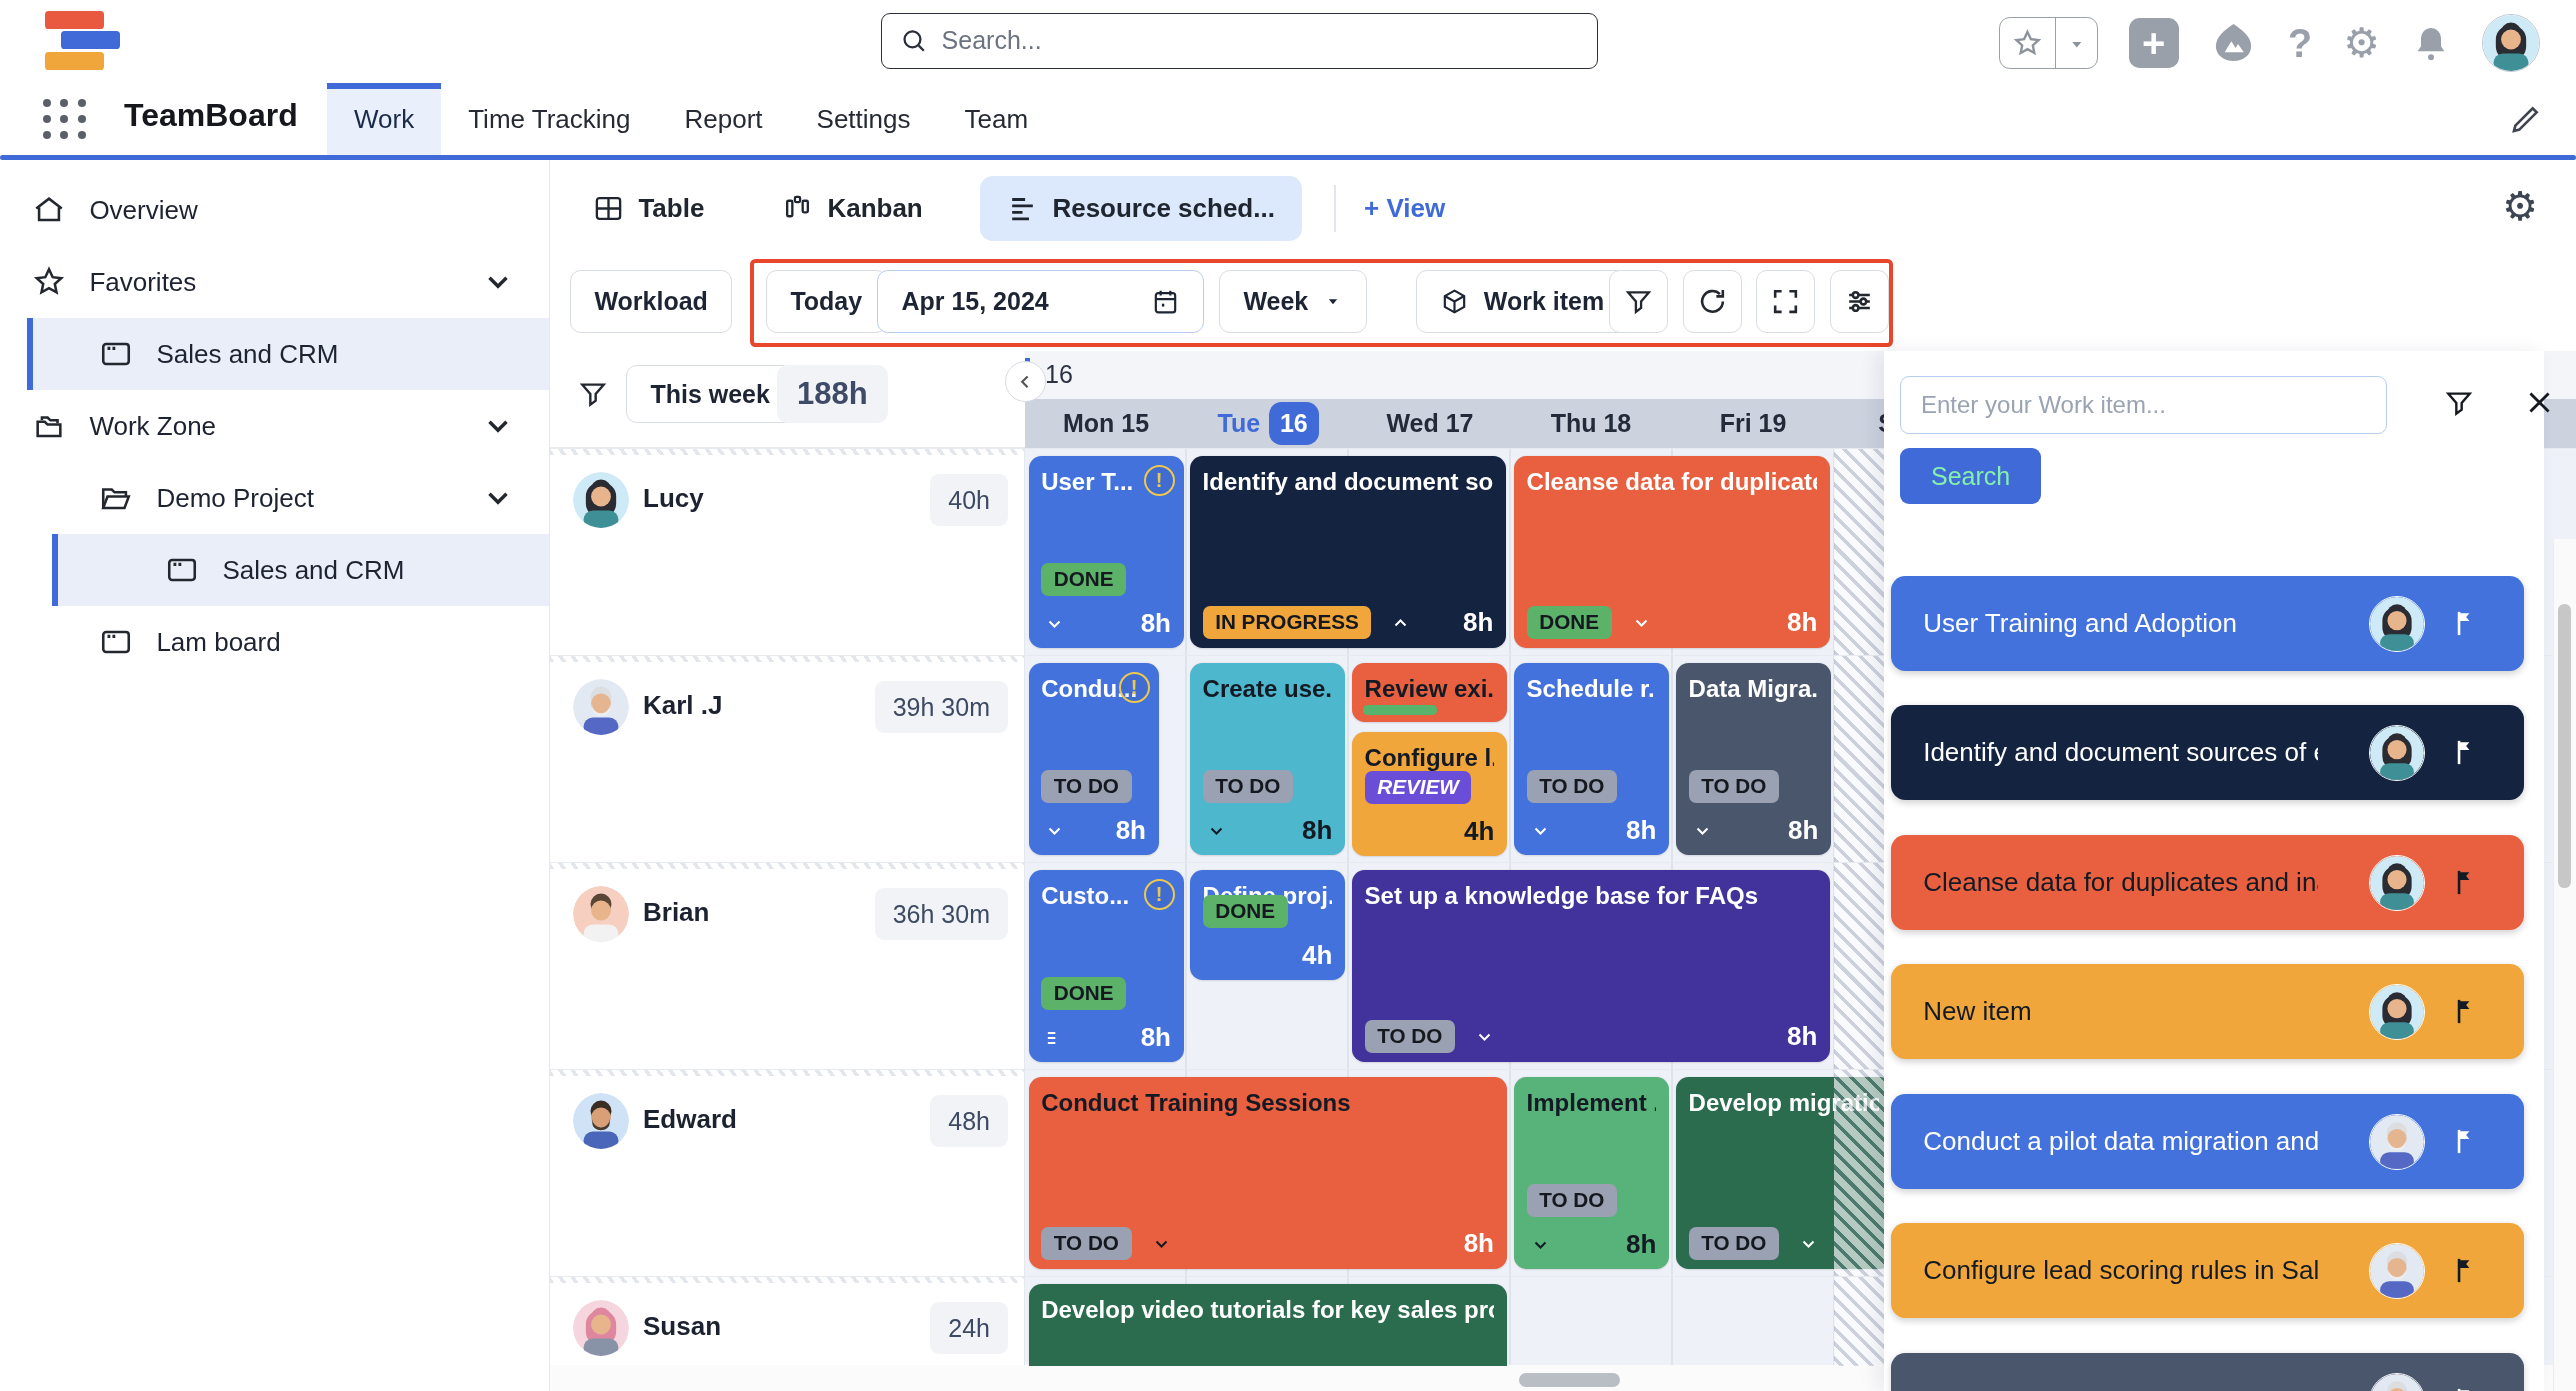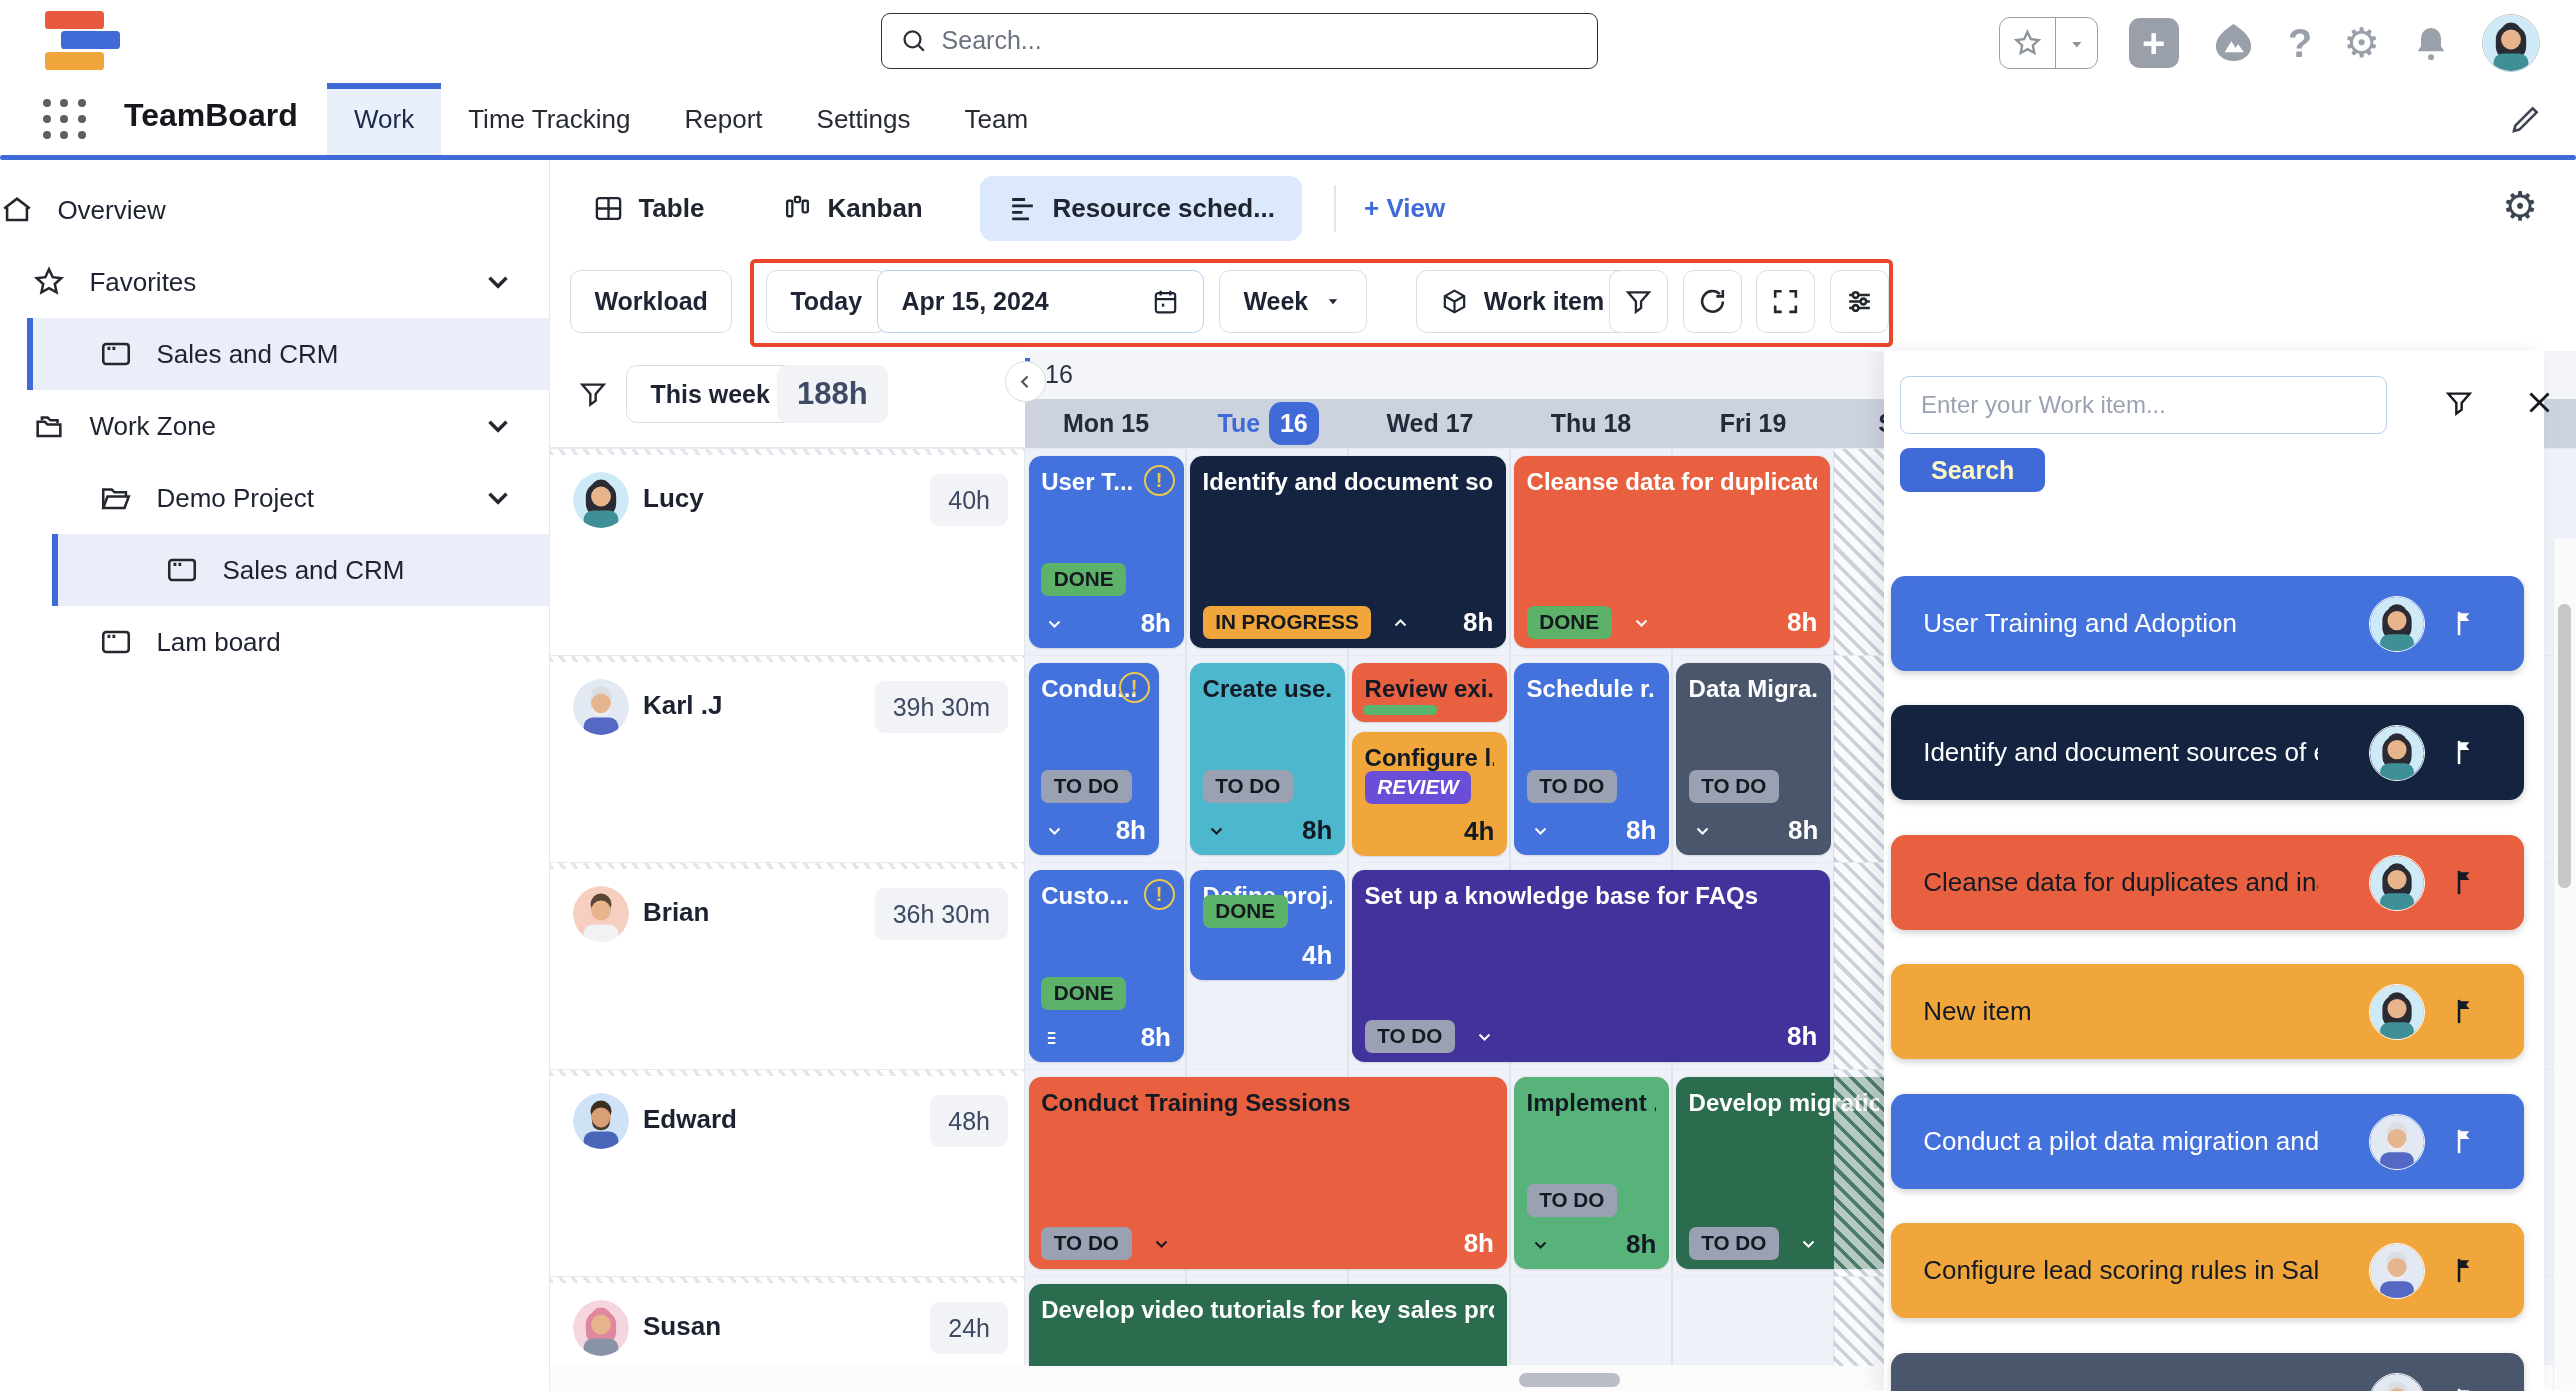--- a/index.html
+++ b/index.html
@@ -107,21 +107,21 @@
 
   .bottom-strip { position:absolute; left:0; top:1205px; width:100%; height:26px; background:#fbfbfc; }
   .hthumb { position:absolute; left:969px; top:1213px; width:101px; height:13.5px; border-radius:7.2px; background:#b9bdc4; cursor:pointer; }
 
   
   .panel { position:absolute; left:1334px; top:191px; width:660px; height:1040px; background:#fff; box-shadow:-7.2px 0 18px rgba(20,30,60,.08); z-index:8; }
   .p-input { position:absolute; left:16px; top:25px; width:487px; height:58px; border:1.8px solid #b8cdf2; border-radius:9px; padding:0 20px; font-size:24px; color:#3a414d; outline:none; font-family:inherit; }
   .p-input::placeholder { color:#9aa3b2; }
   .p-funnel { position:absolute; left:559px; top:36px; width:32px; height:32px; color:#16191f; cursor:pointer; }
   .p-close { position:absolute; left:640px; top:36px; width:31px; height:31px; color:#16191f; cursor:pointer; }
-  .p-search { position:absolute; left:16px; top:97px; height:44px; padding:0 31px; background:var(--accent); color:#fef9c3; border:none; border-radius:9px; font-size:25px; font-weight:700; font-family:inherit; cursor:pointer; }
+  .p-search { position:absolute; left:16px; top:97px; height:56px; padding:0 31px; background:var(--accent); color:#86efac; border:none; border-radius:9px; font-size:25px; font-weight:400; font-family:inherit; cursor:pointer; }
   .p-items { position:absolute; left:0; top:225px; width:100%; bottom:0; overflow:hidden; }
   .p-card { position:absolute; left:7.2px; width:633px; height:95px; border-radius:14.4px; box-shadow:0 2.7px 7.2px rgba(0,0,0,.18); cursor:pointer; }
   .p-card .title { position:absolute; left:32px; top:0; height:100%; display:flex; align-items:center; font-size:26px; font-weight:500; white-space:nowrap; overflow:hidden; max-width:395px; }
   .p-card.light { color:#fff; }
   .p-card.dark { color:#141a24; }
   .p-card .avatar-ring { position:absolute; right:99px; top:20px; width:56px; height:56px; border:1.8px solid #fff; }
   .p-flag { position:absolute; right:43px; top:32px; width:31px; height:31px; }
 
   
   .vtrack { position:absolute; left:2553px; top:539px; width:23.4px; height:852px; background:#fafafa; border-left:0.9px solid #ececec; z-index:9; }
@@ -223,21 +223,21 @@
     <span class="edit-pencil ic">
         <svg viewBox="0 0 24 24" fill="none" stroke="currentColor" stroke-width="2">
           <path d="M3 21l4-1L20 7l-3-3L4 17z"></path>
         </svg>
       </span>
   </div>
   <div class="blue-line"></div>
 
   <div class="sidebar">
     <div id="sidebar-items">
-        <div class="sb-item" style="">
+        <div class="sb-item" style="padding-left: 32px;">
           <span class="ic">
             <svg viewBox="0 0 24 24" fill="none" stroke="currentColor" stroke-width="1.8">
               <path d="M3 11 12 4l9 7"></path>
               <path d="M5 10v9h14v-9"></path>
             </svg>
           </span>
           <span class="sb-label">Overview</span>
         </div>
         <div class="sb-item" style="padding-left: 32px;">
           <span class="ic">

